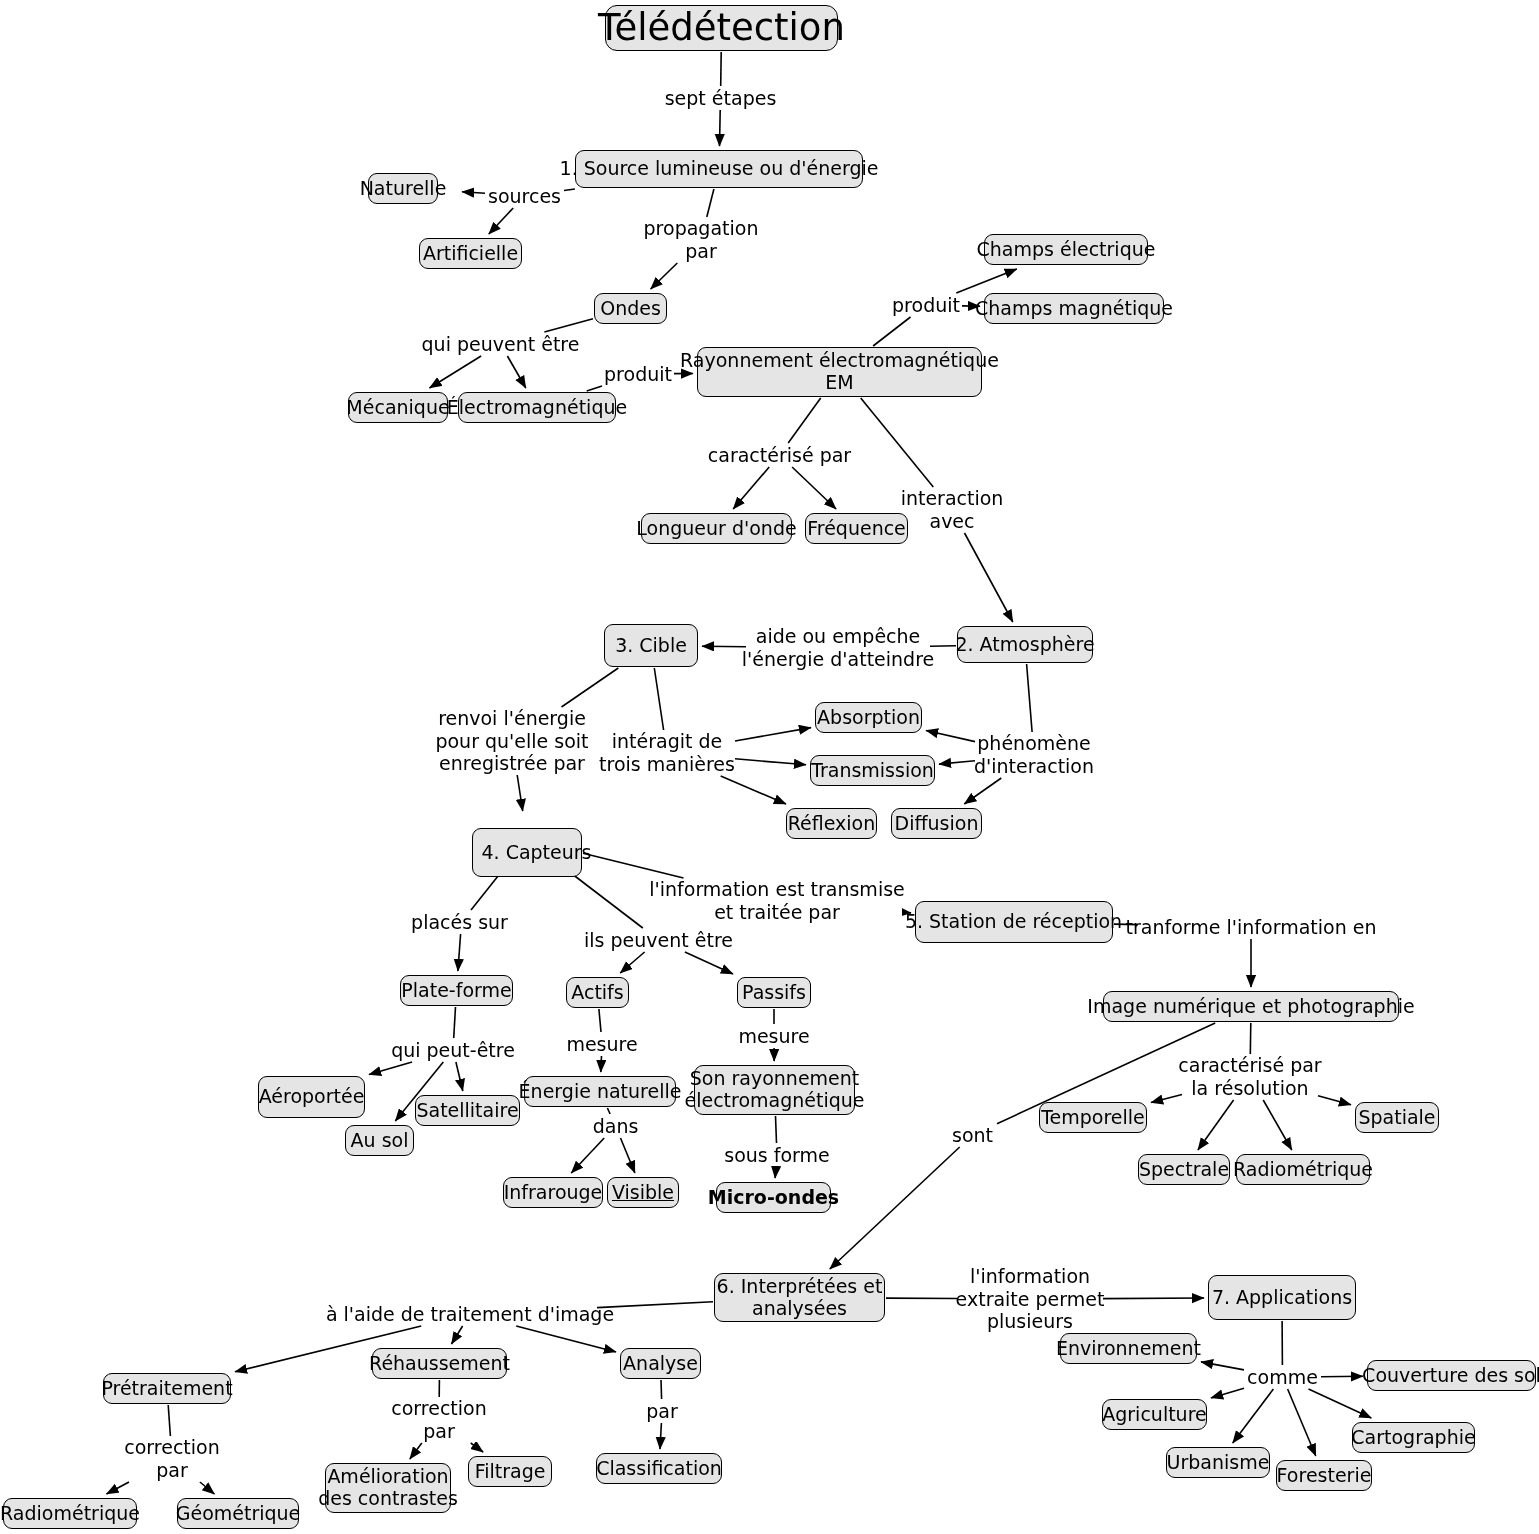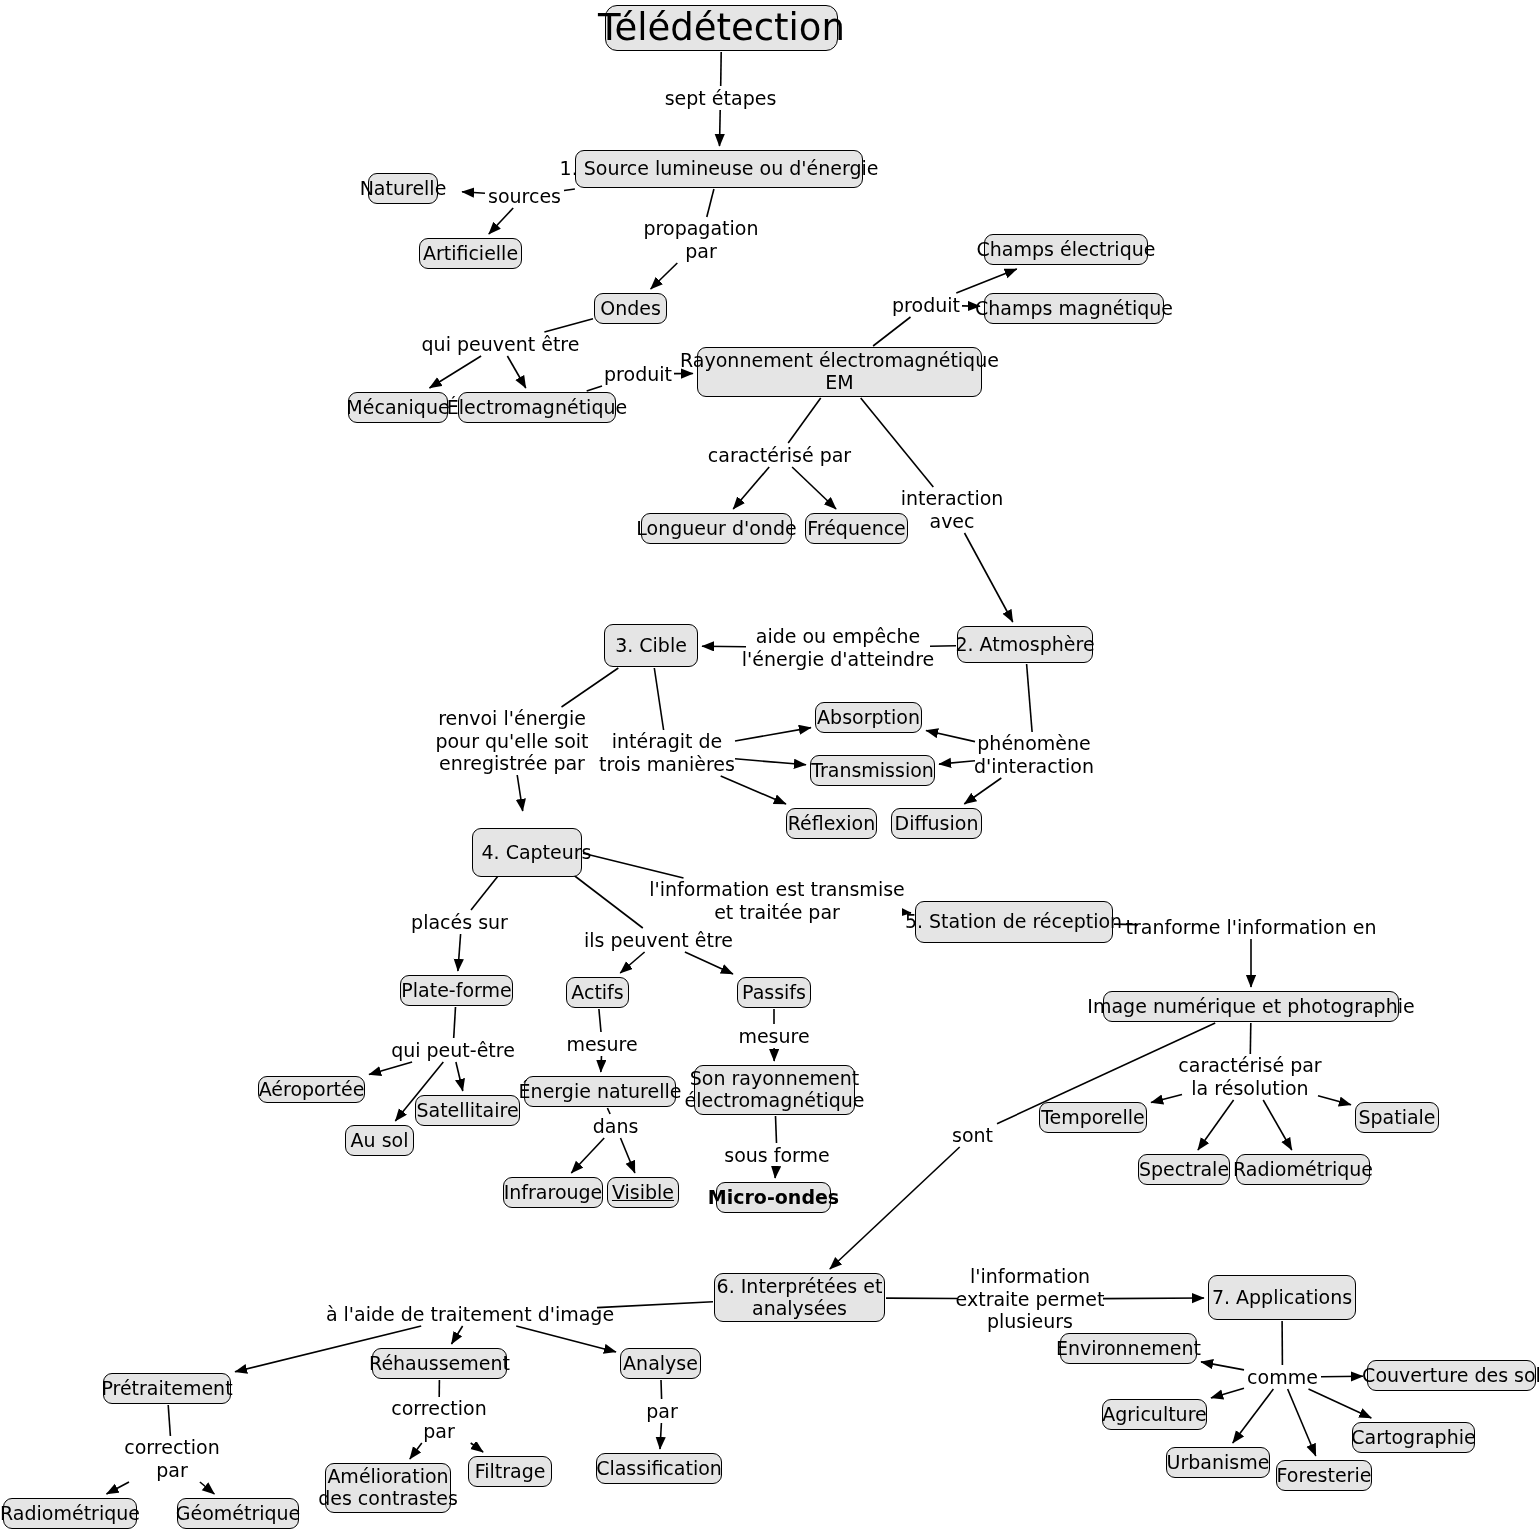--- a/index.html
+++ b/index.html
@@ -199,22 +199,22 @@
       <div class="node" style="left: 805px; top: 513px; width: 103px; height: 31px;">Fréquence</div>
       <div class="node" style="left: 957px; top: 626px; width: 136px; height: 37px;">2. Atmosphère</div>
       <div class="node" style="left: 604px; top: 624px; width: 94px; height: 43px;">3. Cible</div>
       <div class="node" style="left: 815px; top: 702px; width: 107px; height: 31px;">Absorption</div>
       <div class="node" style="left: 810px; top: 755px; width: 125px; height: 31px;">Transmission</div>
       <div class="node" style="left: 786px; top: 808px; width: 91px; height: 31px;">Réflexion</div>
       <div class="node" style="left: 891px; top: 808px; width: 91px; height: 31px;">Diffusion</div>
       <div class="node" style="left: 472px; top: 828px; width: 110px; height: 49px; padding-left: 28px;">4. Capteurs</div>
       <div class="node" style="left: 400px; top: 975px; width: 113px; height: 31px;">Plate-forme</div>
       <div class="node" style="left: 566px; top: 977px; width: 63px; height: 31px;">Actifs</div>
-      <div class="node" style="left: 737px; top: 977px; width: 74px; height: 31px;">Passifs</div>
-      <div class="node" style="left: 258px; top: 1076px; width: 107px; height: 27px;">Aéroportée</div>
+      <div class="node" style="left: 737px; top: 977px; width: 74px; height: 31px; border-radius: 8px;">Passifs</div>
+      <div class="node" style="left: 258px; top: 1076px; width: 107px; height: 42px;">Aéroportée</div>
       <div class="node" style="left: 415px; top: 1095px; width: 105px; height: 31px;">Satellitaire</div>
       <div class="node" style="left: 345px; top: 1125px; width: 69px; height: 31px;">Au sol</div>
       <div class="node" style="left: 524px; top: 1076px; width: 152px; height: 31px;">Énergie naturelle</div>
       <div class="node" style="left: 694px; top: 1065px; width: 161px; height: 50px;">Son rayonnement
 électromagnétique</div>
       <div class="node" style="left: 503px; top: 1177px; width: 100px; height: 31px;">Infrarouge</div>
       <div class="node" style="left: 607px; top: 1177px; width: 72px; height: 31px; text-decoration: underline;">Visible</div>
       <div class="node" style="left: 716px; top: 1182px; width: 115px; height: 31px; font-weight: bold;">Micro-ondes</div>
       <div class="node" style="left: 915px; top: 901px; width: 198px; height: 42px; padding-left: 8px;">5. Station de réception</div>
       <div class="node" style="left: 1103px; top: 991px; width: 296px; height: 31px;">Image numérique et photographie</div>

